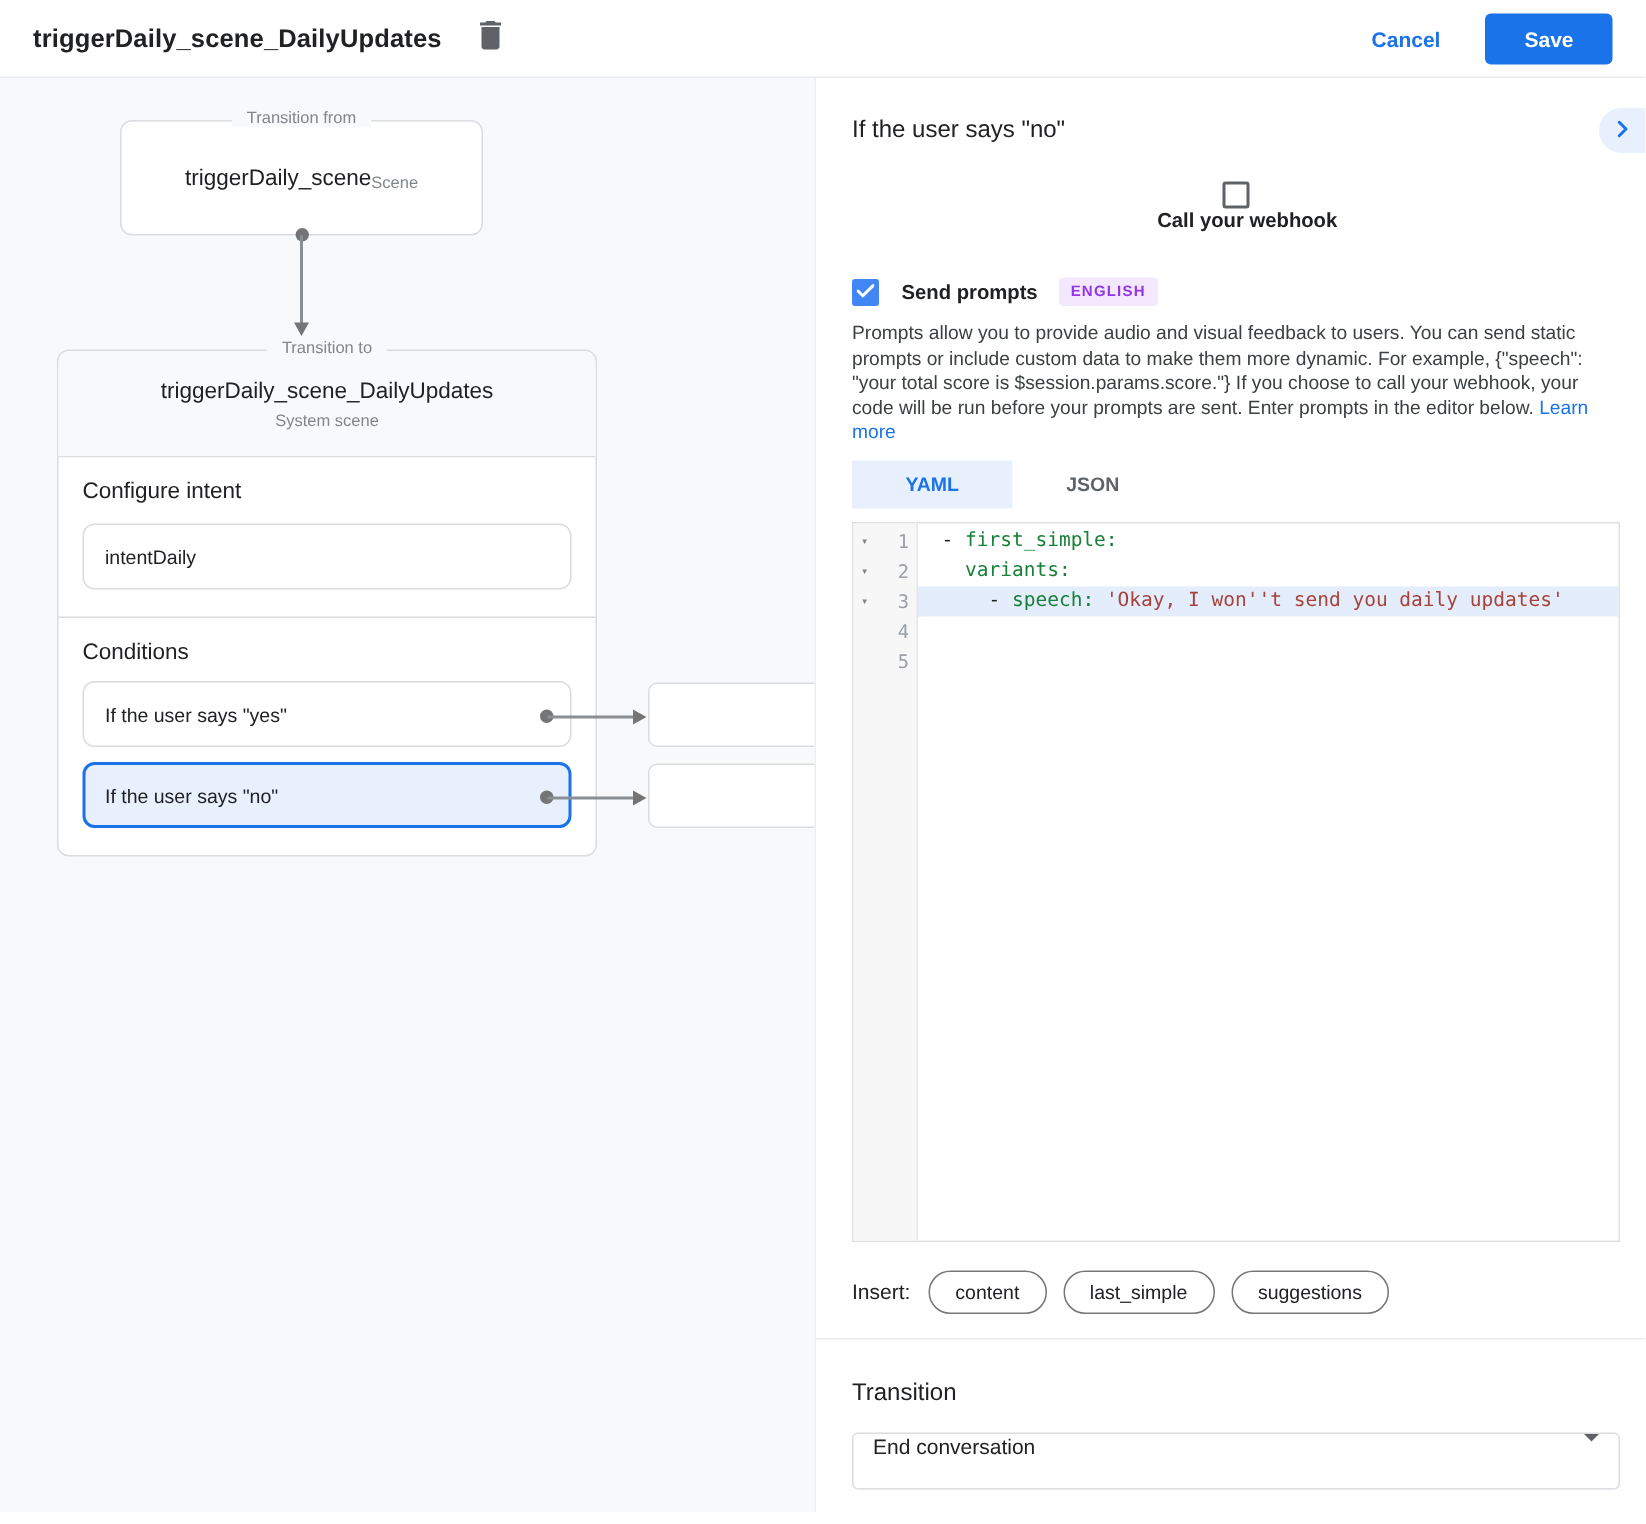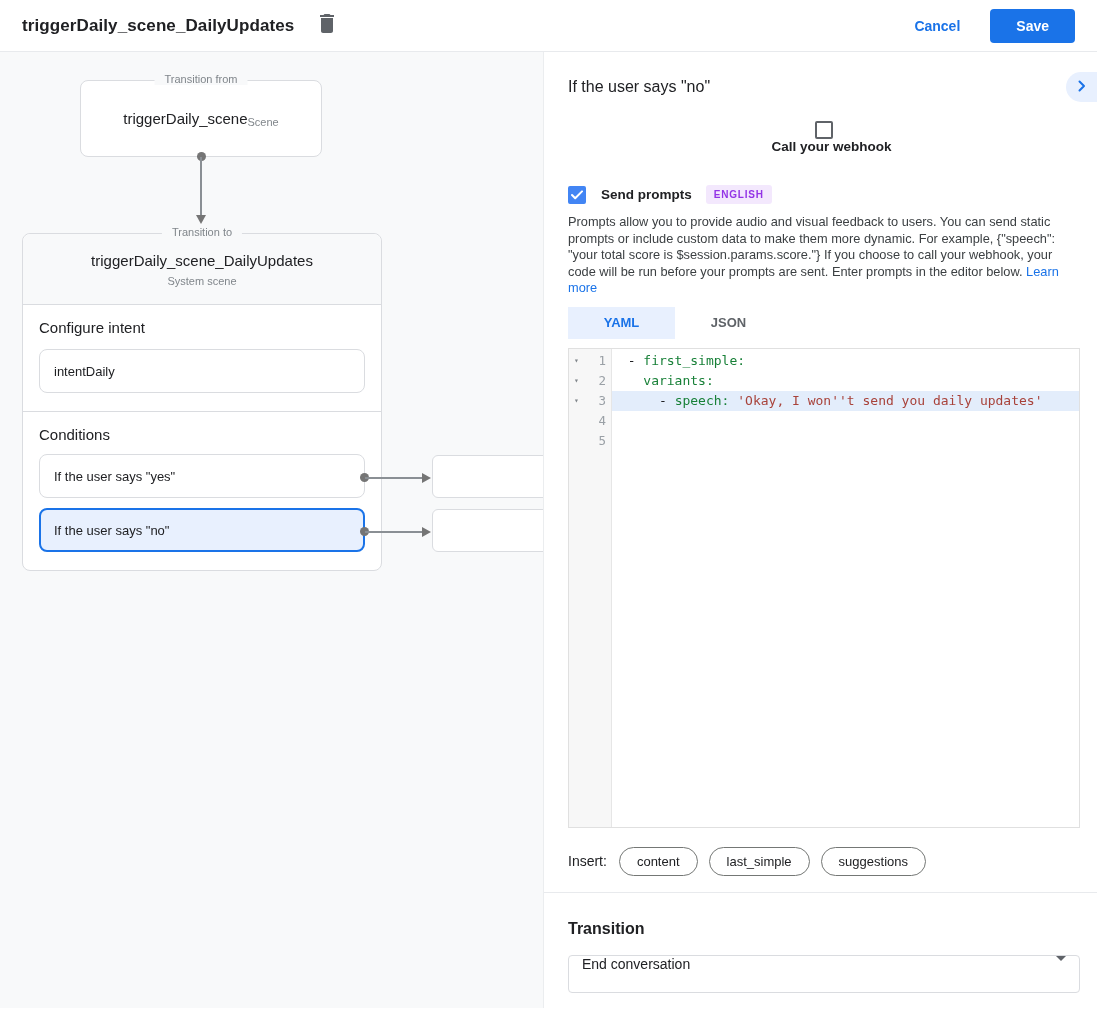--- a/index.html
+++ b/index.html
@@ -66,21 +66,21 @@
     border-left: 5px solid transparent; border-right: 5px solid transparent;
     border-top: 9px solid #757575;
   }
   .arrow-right {
     position: absolute; width: 0; height: 0;
     border-top: 5px solid transparent; border-bottom: 5px solid transparent;
     border-left: 9px solid #757575;
   }
 
   .to-card {
-    position: absolute; left: 22px; top: 181px; width: 360px; height: 338px;
+    position: absolute; left: 38px; top: 181px; width: 360px; height: 338px;
     background: #fff; border: 1px solid #dadce0; border-radius: 8px;
   }
   .to-card .node-label { background: #f8f9fa; }
   .card-header {
     height: 71px; background: #f8f9fa; border-bottom: 1px solid #dadce0;
     border-radius: 8px 8px 0 0;
     display: flex; flex-direction: column; align-items: center; justify-content: center;
     cursor: pointer;
   }
   .card-section { padding: 14px 16px 18px 16px; }
@@ -168,21 +168,21 @@
   .insert-label { font-size: 14px; color: #202124; margin-right: 12px; }
   .chip {
     background: #fff; border: 1px solid #747775; border-radius: 15px;
     font-family: inherit; font-size: 13px; color: #202124;
     padding: 6px 17px; margin-right: 11px; cursor: pointer;
   }
 
   .panel-divider { margin: 16px -17px 0 -24px; border-top: 1px solid #e8eaed; }
 
   .transition-section { padding-top: 27px; }
-  .transition-heading { font-size: 16px; font-weight: 700; color: #202124; }
+  .transition-heading { font-size: 16px; font-weight: 400; color: #202124; }
   .transition-desc { margin-top: 12px; }
   .select-box {
     margin-top: 17px; height: 38px; border: 1px solid #dadce0; border-radius: 4px;
     display: flex; justify-content: space-between;
     padding: 0 13px; font-size: 14px; color: #202124; cursor: pointer; background: #fff;
   }
   .caret {
     width: 0; height: 0;
     border-left: 5px solid transparent; border-right: 5px solid transparent;
     border-top: 5px solid #5f6368;

